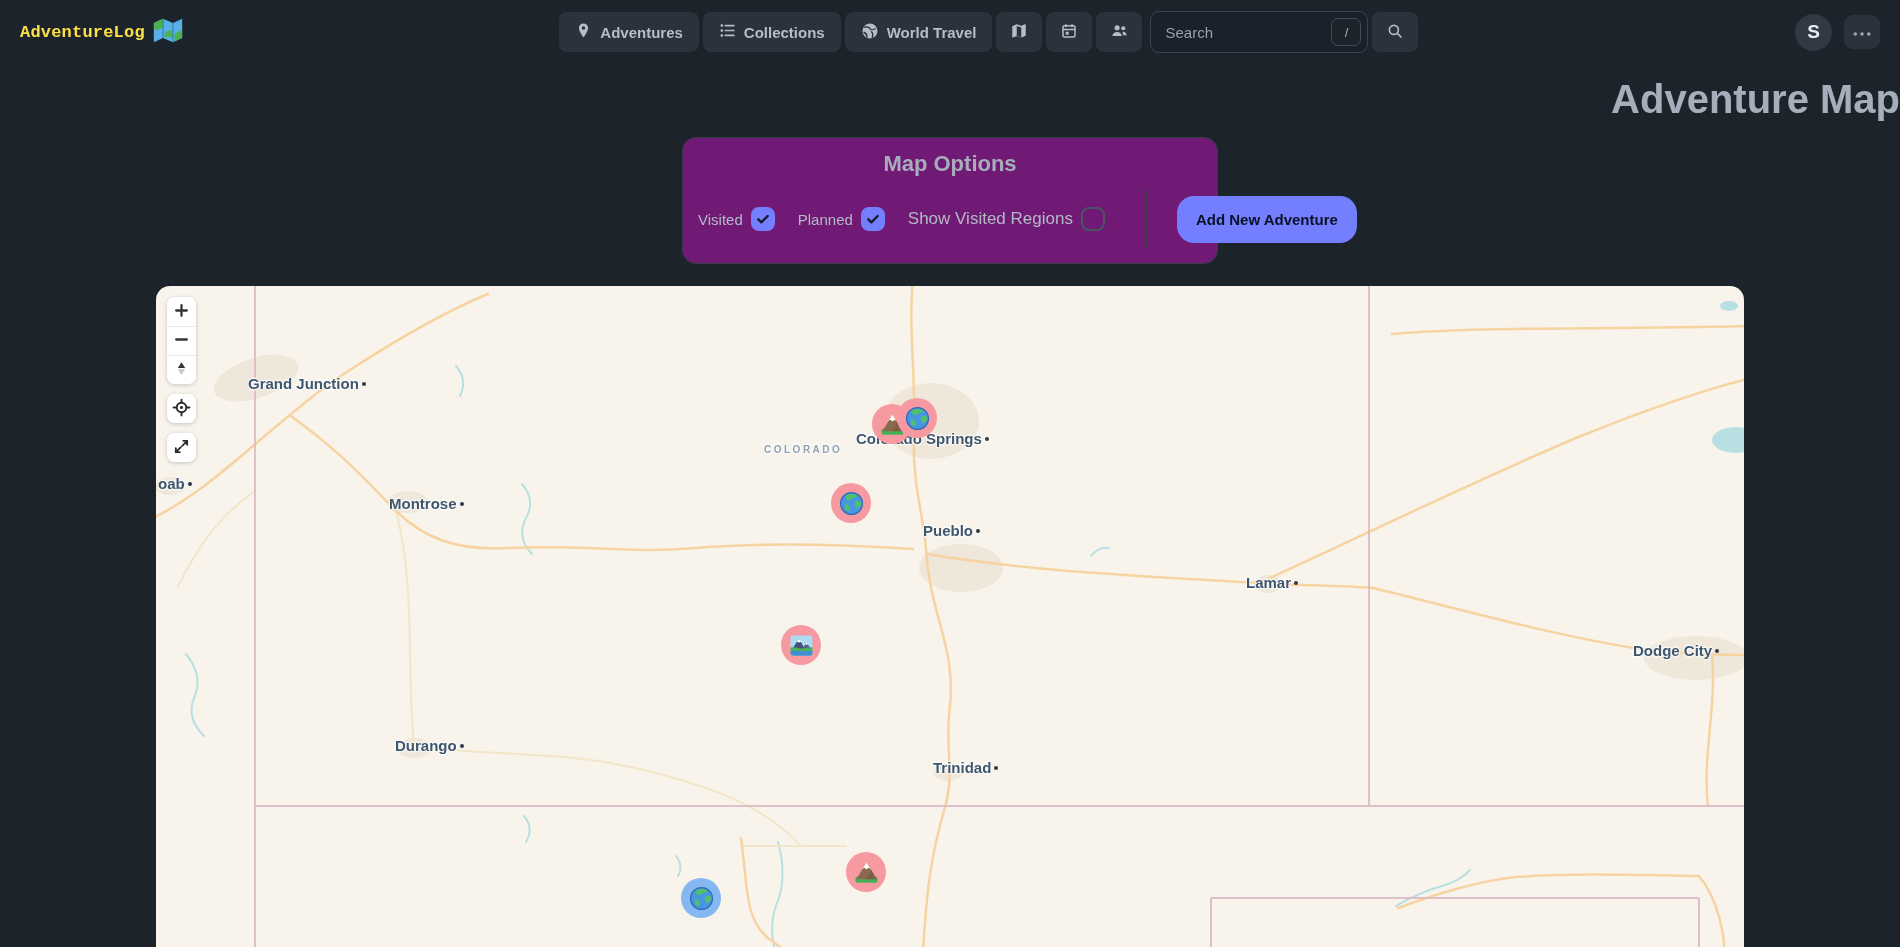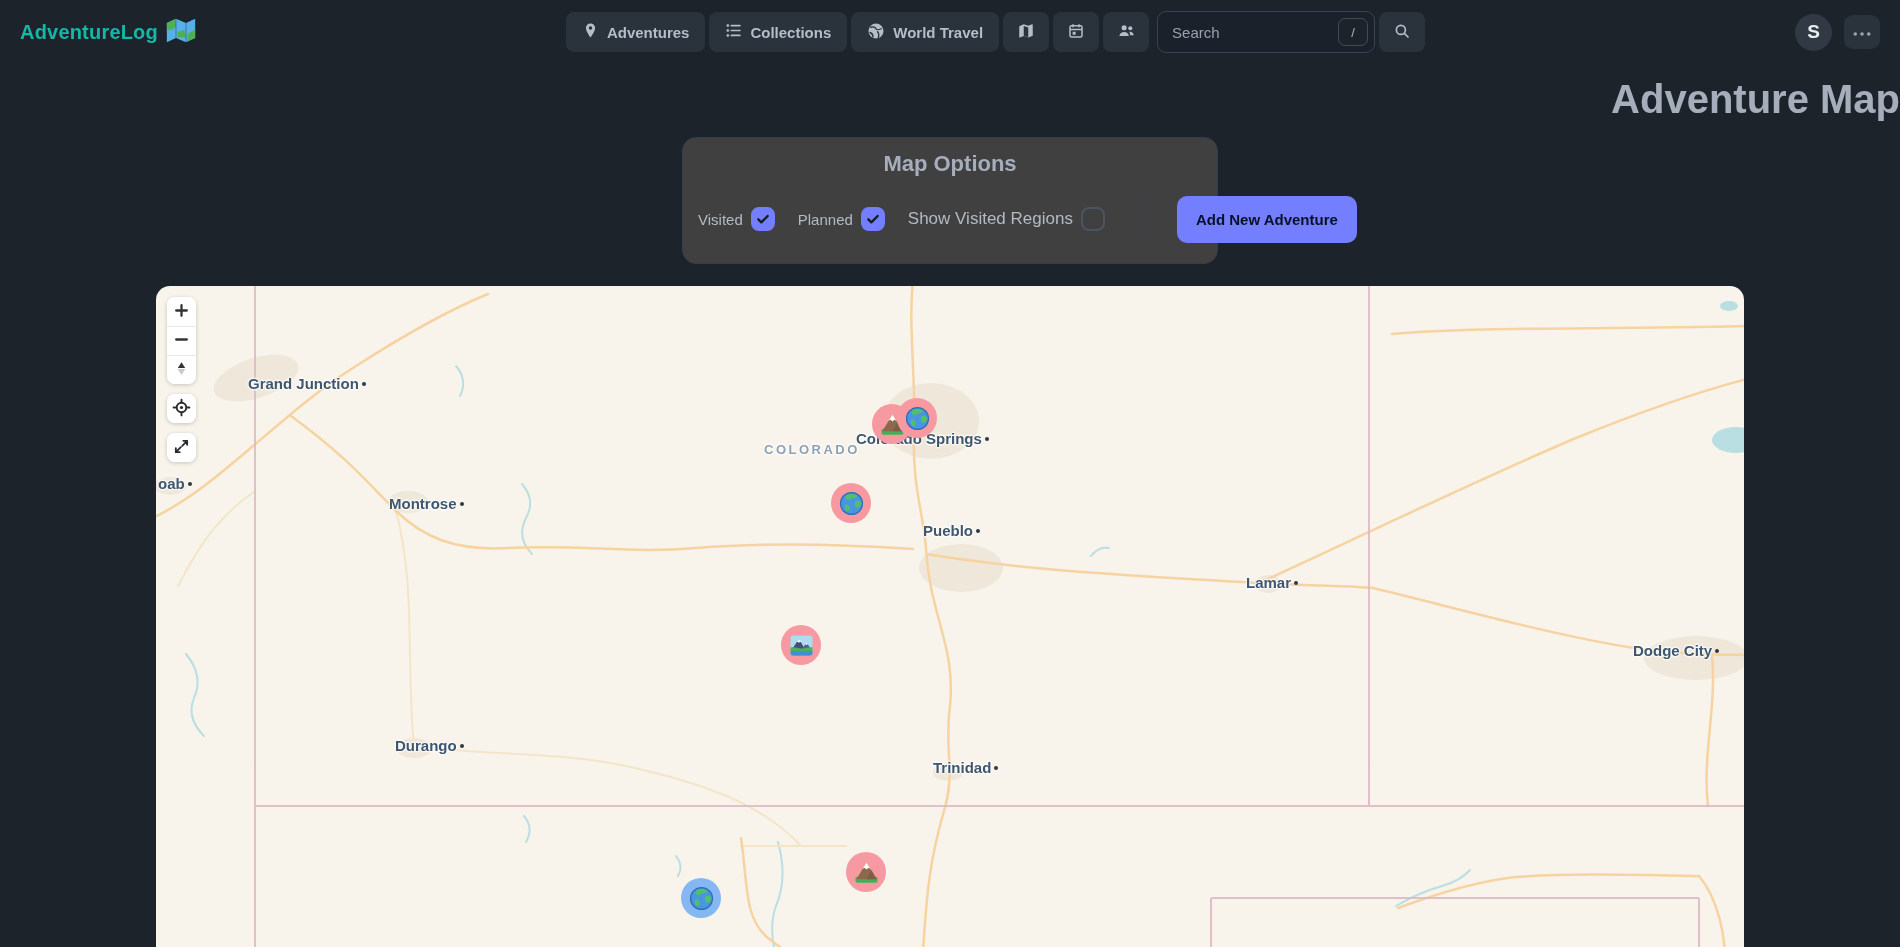--- a/index.html
+++ b/index.html
@@ -2,21 +2,21 @@
 <html><head>
 <meta charset="utf-8">
 <style>
   * { margin:0; padding:0; box-sizing:border-box; }
   html,body { width:1900px; height:947px; overflow:hidden; background:#1d232a;
     font-family:"Liberation Sans", sans-serif; color:#a6adbb; }
 
   
   .navbar { height:64px; display:flex; align-items:center; padding:0 20px; background:#1d232a; }
   .brand { display:flex; align-items:center; gap:8px; cursor:pointer; }
-  .brand-name { font-size:20px; font-weight:800; color:#14b8a6; letter-spacing:.2px; }
+  .brand-name { font-size:17px; font-weight:800; color:#fde047; letter-spacing:.2px;font-family:Liberation Mono, monospace; }
   .nav-center { display:flex; align-items:center; gap:4px; margin:0 auto; }
   .nav-btn { display:flex; align-items:center; gap:8px; height:40px; padding:0 16px;
     background:#2a323c; border:none; border-radius:8px; color:#b6bdc9; font-size:15px;
     font-weight:700; font-family:inherit; cursor:pointer; white-space:nowrap; }
   .nav-btn.icon-only { width:46px; padding:0; justify-content:center; }
   .nav-btn svg { flex:0 0 auto; }
   .search-wrap { position:relative; margin-left:4px; }
   .search-input { width:218px; height:42px; background:#1b212b; border:1px solid #3a4250;
     border-radius:9px; color:#cdd3dd; font-size:15px; padding:0 48px 0 14px; font-family:inherit; }
   .search-input::placeholder { color:#99a1ae; }
@@ -25,45 +25,45 @@
     font-size:13px; color:#aab1bd; background:#1d232a; }
   .nav-right { display:flex; align-items:center; gap:12px; }
   .avatar { width:37px; height:37px; border-radius:50%; background:#313944; color:#e8ebef;
     display:flex; align-items:center; justify-content:center; font-size:19px; font-weight:600; cursor:pointer; }
   .menu-btn { width:36px; height:34px; background:#2a323c; border:none; border-radius:9px;
     display:flex; align-items:center; justify-content:center; cursor:pointer; }
 
   
   .page-title { text-align:right; font-size:40px; font-weight:800; color:#a6adbb; margin:13px 0 15px; }
   .options-card { width:536px; margin:0 auto; border:1px solid #353d49; border-radius:14px;
-    padding:13px 15px 15px; background:#404040; }
+    padding:13px 15px 15px; background:#701a75; }
   .options-title { text-align:center; font-size:22px; font-weight:700; color:#a6adbb; margin-bottom:13px; }
   .options-row { display:flex; align-items:center; }
   .toggle { display:flex; align-items:center; gap:8px; margin-right:23px; cursor:pointer; }
   .toggle-label { font-size:15px; color:#b2bac6; white-space:nowrap; }
   .toggle:nth-child(3) .toggle-label { font-size:17px; }
   .checkbox { width:24px; height:24px; border:2px solid #4a5462; border-radius:8px;
     display:flex; align-items:center; justify-content:center; flex:0 0 auto; }
   .toggle.checked .checkbox { background:#747fff; border-color:#747fff; }
   .checkbox svg { opacity:0; }
   .toggle.checked .checkbox svg { opacity:1; }
   .v-divider { width:1px; height:58px; background:#39414e; margin:0 30px 0 18px; flex:0 0 auto; }
   .add-btn { height:47px; padding:0 19px; background:#747fff; color:#0a1026; border:none;
-    border-radius:10px; font-size:15px; font-weight:700; font-family:inherit; cursor:pointer; white-space:nowrap; }
+    border-radius:17px; font-size:15px; font-weight:700; font-family:inherit; cursor:pointer; white-space:nowrap; }
 
   
   .map-wrap { position:relative; width:1588px; height:686px; margin:22px auto 0;
     border-radius:14px 14px 0 0; overflow:hidden; background:#f8f4ec; }
   .map-art { position:absolute; inset:0; }
 
   .map-label { position:absolute; font-size:15px; font-weight:700; color:#3e566e; white-space:nowrap;
     text-shadow:0 0 2px #fff,0 0 3px #fff,0 1px 2px #fff,0 -1px 2px #fff; line-height:15px; }
   .map-label .dot { display:inline-block; width:4px; height:4px; border-radius:50%;
     background:#2c3a47; margin:0 0 2px 3px; vertical-align:middle; }
-  .map-label.state { font-size:13px; font-weight:600; letter-spacing:2.5px; color:#8fa0b2; }
+  .map-label.state { font-size:10px; font-weight:600; letter-spacing:2.5px; color:#8fa0b2; }
 
   .map-marker { position:absolute; width:40px; height:40px; border-radius:50%;
     display:flex; align-items:center; justify-content:center; cursor:pointer; }
   .ring-pink { background:#f799a1; }
   .ring-blue { background:#85b7f2; }
 
   .ctl { position:absolute; left:11px; background:#fff; border-radius:8px;
     box-shadow:0 1px 4px rgba(0,0,0,.2); overflow:hidden; }
   .ctl-btn { width:29px; height:29px; background:#fff; border:none; display:flex;
     align-items:center; justify-content:center; cursor:pointer; padding:0; }

